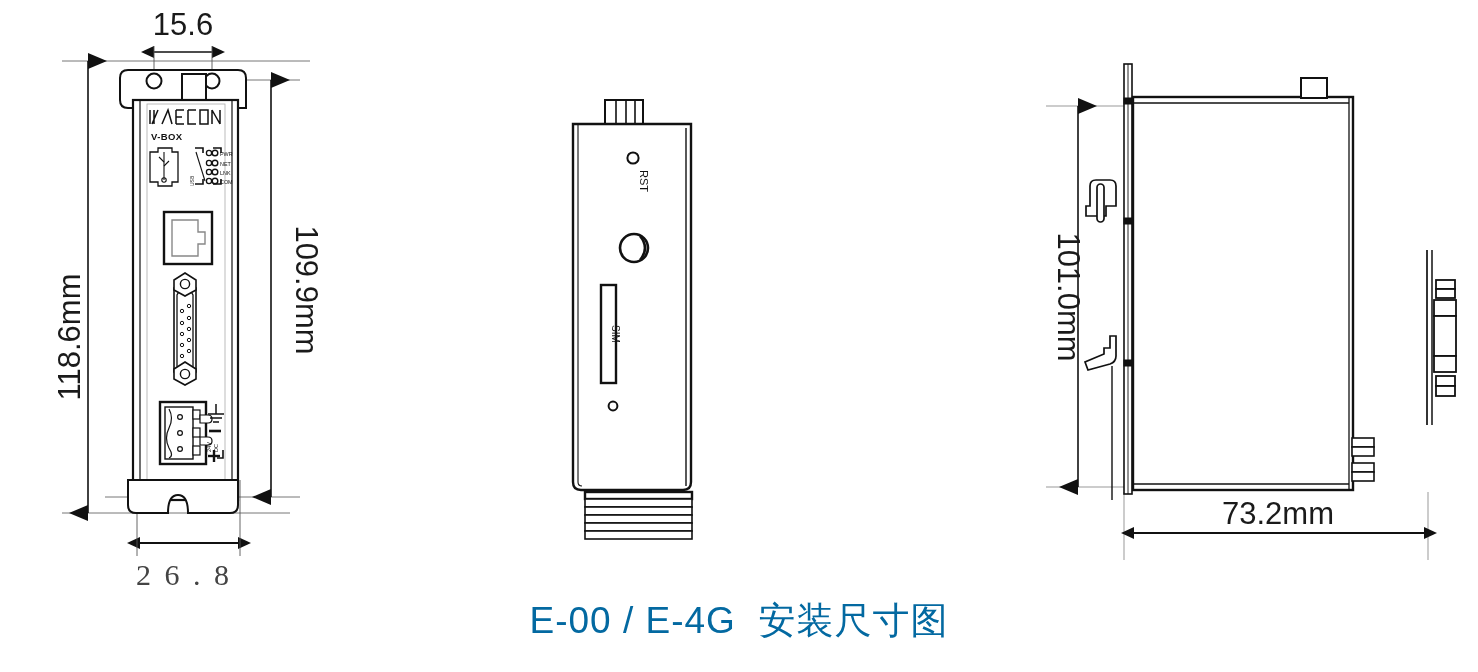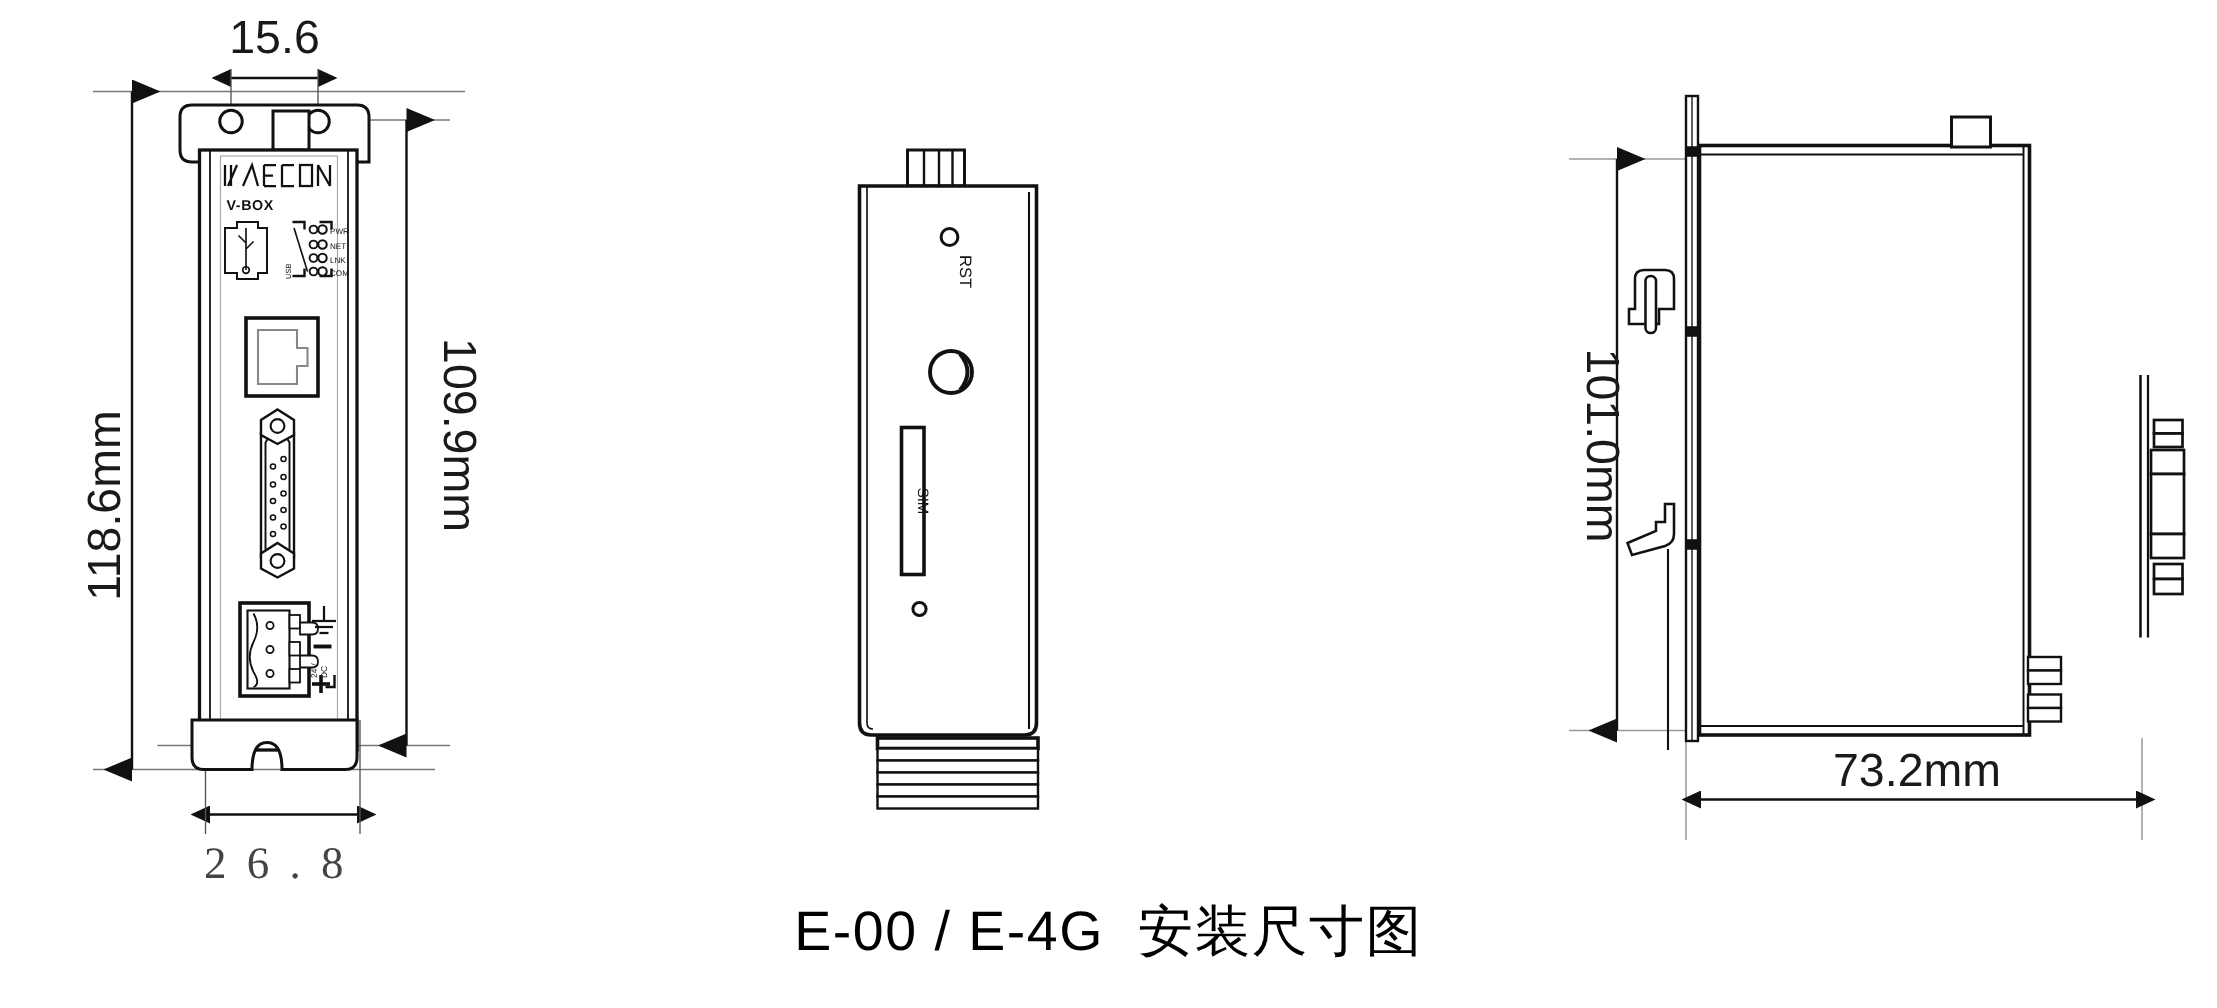--- a/index.html
+++ b/index.html
@@ -25,21 +25,21 @@
   }
   .caption {
     position: absolute;
     left: 0;
     top: 596px;
     width: 1478px;
     text-align: center;
     font-size: 37px;
     font-family: "Liberation Sans", sans-serif;
     letter-spacing: 1px;
-    color: #000000;
+    color: #0369a1;
     white-space: pre;
   }
 </style>
 </head>
 <body>
 
 <div id="sheet">
 
   <svg width="1478" height="672" viewBox="0 0 1478 672">
     <defs>

